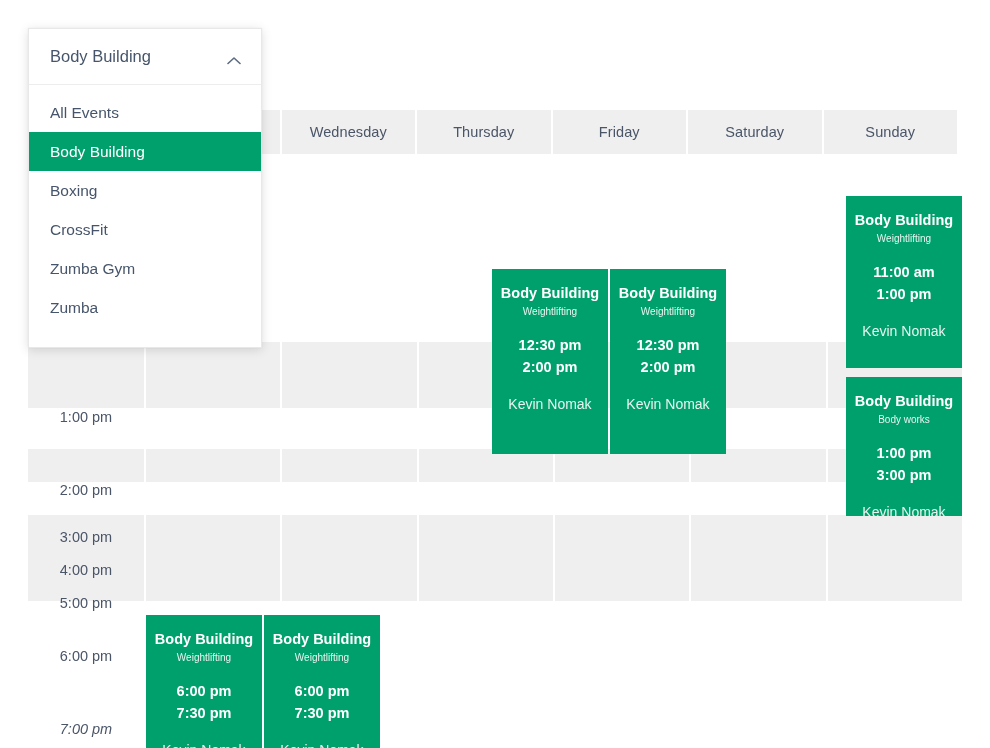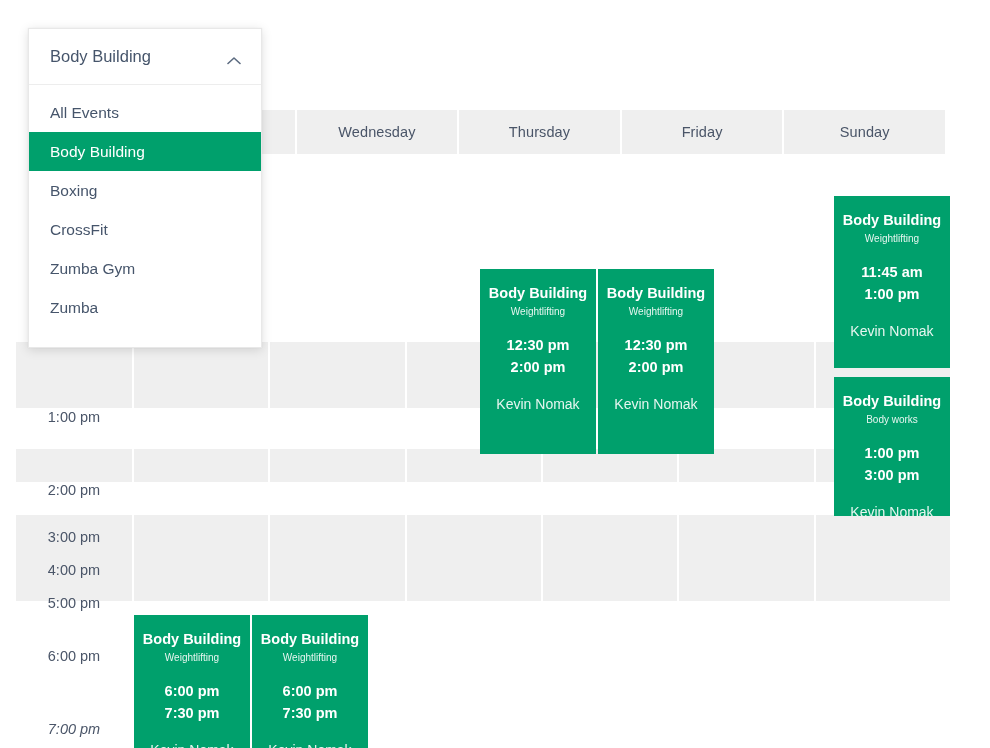--- a/index.html
+++ b/index.html
@@ -12,21 +12,21 @@
     height: 748px;
     position: relative;
     font-family: "Liberation Sans", sans-serif;
     -webkit-font-smoothing: antialiased;
     overflow: hidden;
   }
 
   
   #calendar {
     position: absolute;
-    left: 16px;
+    left: 28px;
     top: 110px;
     width: 934px;
     height: 610px;
   }
 
   
   .cal-head {
     position: absolute;
     left: 0;
     top: 0;
@@ -188,20 +188,23 @@
     <div class="head-cell">
         <span>Wednesday</span>
       </div>
     <div class="head-cell">
         <span>Thursday</span>
       </div>
     <div class="head-cell">
         <span>Friday</span>
       </div>
     <div class="head-cell">
+        <span>Saturday</span>
+      </div>
+    <div class="head-cell">
         <span>Sunday</span>
       </div>
   </div>
 
   <div class="cal-body">
 
     <div class="band" style="top:186px;height:66px;">
       <div class="bandcell gut"></div>
       <div class="bandcell"></div>
       <div class="bandcell"></div>
@@ -236,21 +239,21 @@
     <div class="time-label" style="top:374px;">3:00 pm</div>
     <div class="time-label" style="top:407px;">4:00 pm</div>
     <div class="time-label" style="top:440px;">5:00 pm</div>
     <div class="time-label" style="top:493px;">6:00 pm</div>
     <div class="time-label" style="top:566px;font-style:italic;">7:00 pm</div>
 
     <div class="event" style="left:818px; top:40px; width:116px; height:172px;">
       <div class="ev-title">Body Building</div>
       <div class="ev-sub">Weightlifting</div>
       <div class="ev-times">
-        <div>11:45 am</div>
+        <div>11:00 am</div>
         <div>1:00 pm</div>
       </div>
       <div class="ev-person">Kevin Nomak</div>
     </div>
 
     <div class="event" style="left:464px; top:113px; width:116px; height:185px;">
       <div class="ev-title">Body Building</div>
       <div class="ev-sub">Weightlifting</div>
       <div class="ev-times">
         <div>12:30 pm</div>

